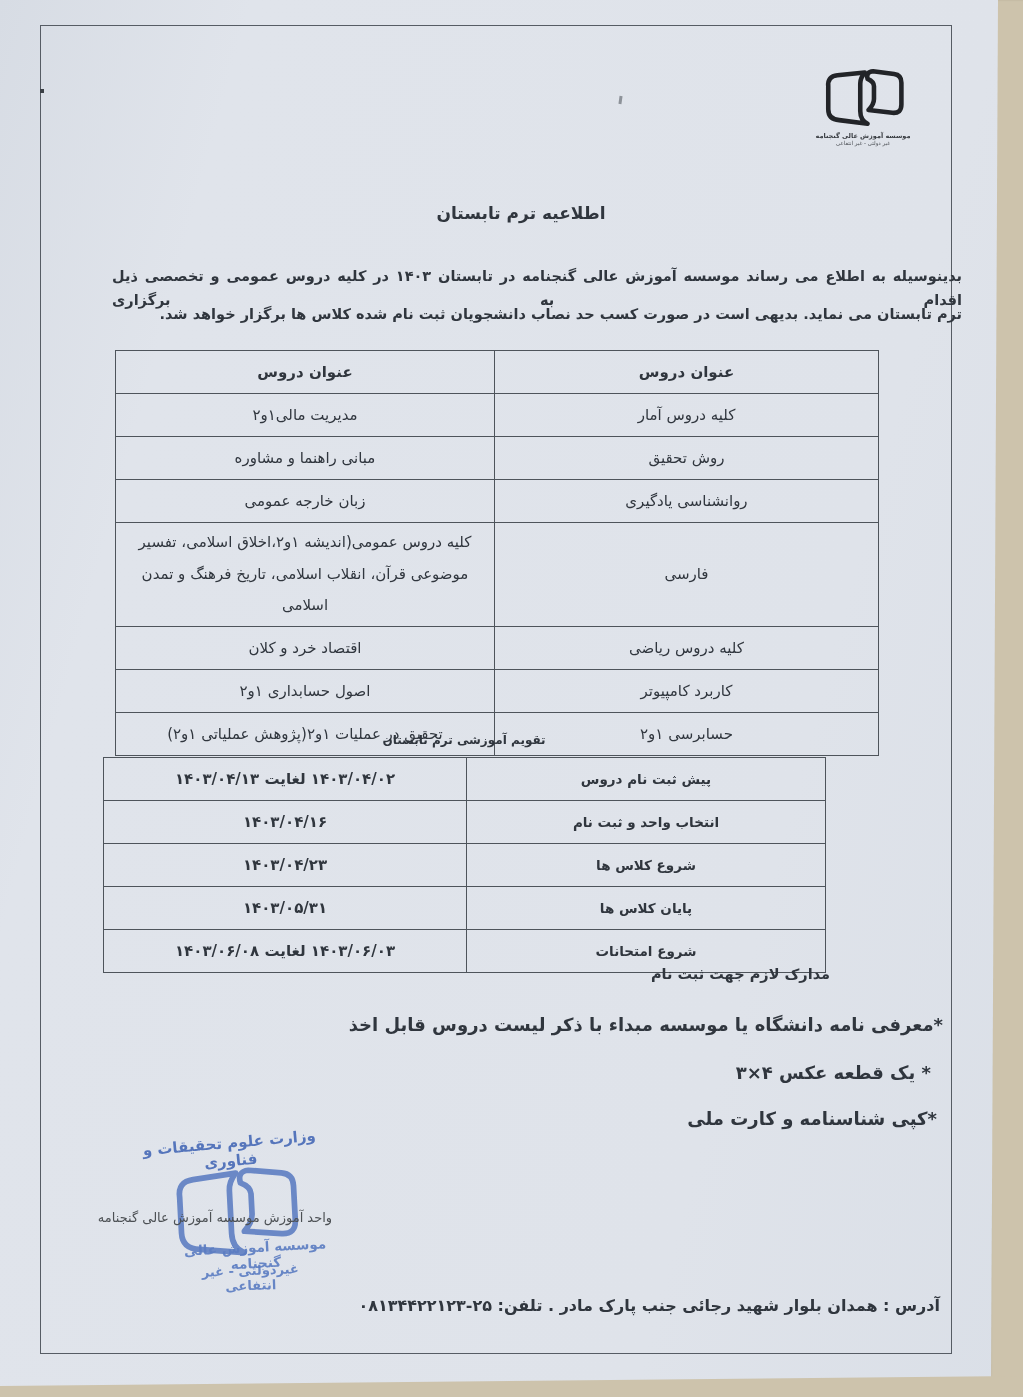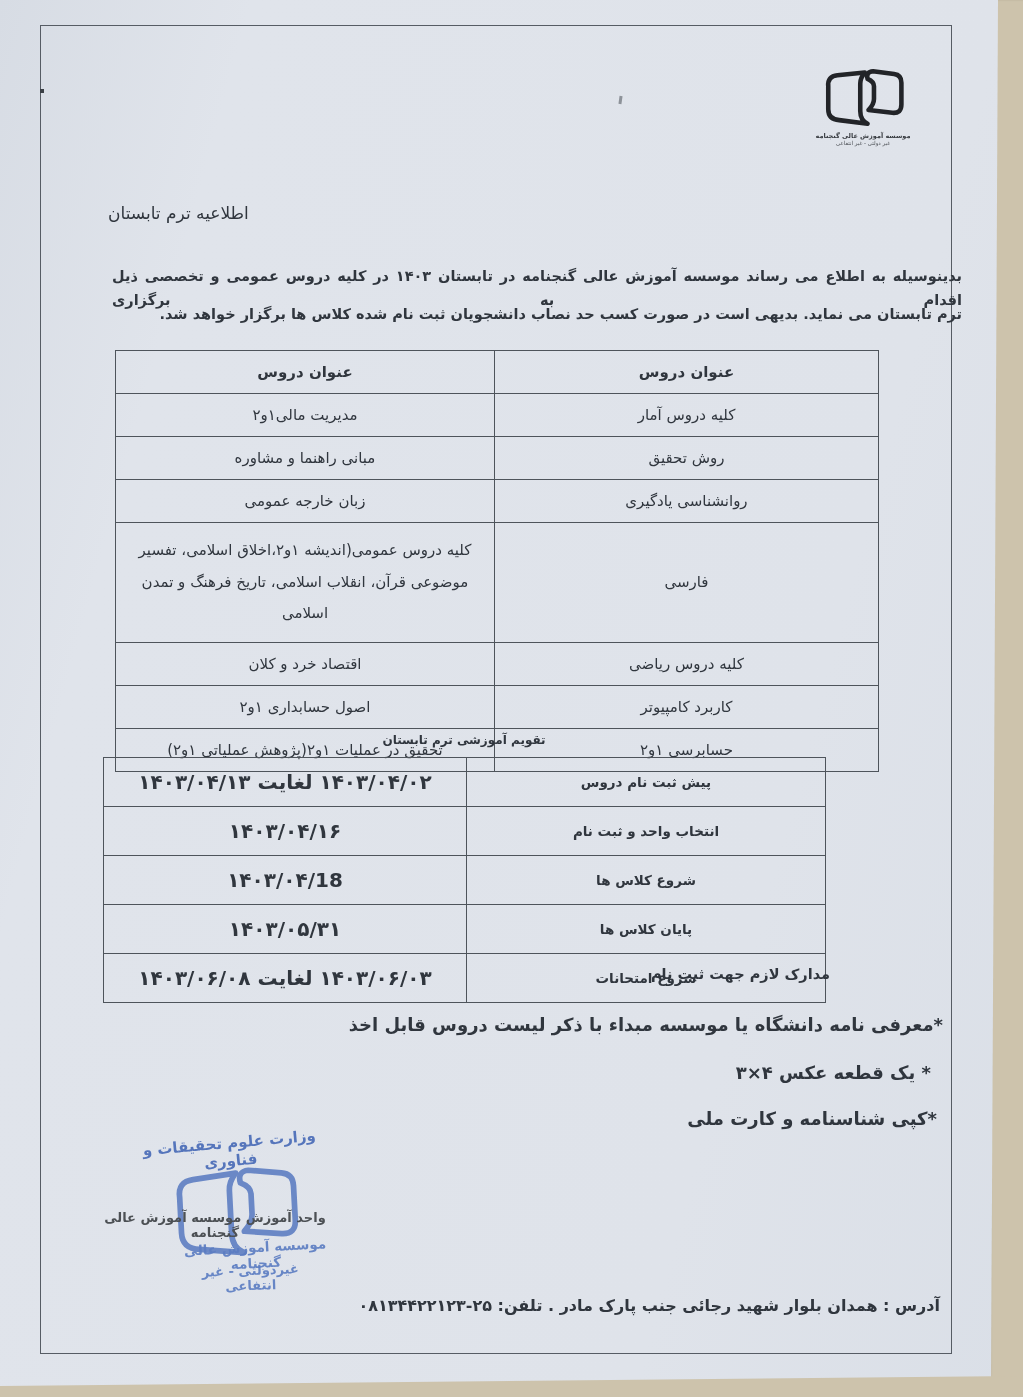--- a/index.html
+++ b/index.html
@@ -27,62 +27,62 @@
     position:absolute;left:0;top:1372px;width:1023px;height:25px;
     background:#cdc3ac;
     clip-path:polygon(0 14px,100% 4px,100% 25px,0 25px);
   }
   .frame{
     position:absolute;left:40px;top:25px;width:910px;height:1327px;
     border:1.5px solid #565c64;
   }
   .abs{position:absolute;}
   .title{
-    left:108px;top:203px;width:850px;text-align:left;
-    font-size:17px;font-weight:400;letter-spacing:.2px;
+    left:96px;top:203px;width:850px;text-align:center;
+    font-size:17px;font-weight:700;letter-spacing:.2px;
   }
   .intro{left:112px;width:850px;font-size:14.5px;font-weight:700;line-height:24px;}
   .intro-l1{top:264px;text-align:justify;text-align-last:justify;-moz-text-align-last:justify;}
   .intro-l2{top:302px;text-align:right;}
   table{border-collapse:collapse;table-layout:fixed;}
   td,th{border:1px solid #4e545b;text-align:center;vertical-align:middle;
         font-weight:400;font-size:15px;color:#30363e;padding:12px 6px;}
   th{font-weight:700;}
   .courses{left:115px;top:350px;width:763px;}
   .courses col.c-right{width:384px;}
   .courses col.c-left{width:379px;}
   .courses tr{height:30px;}
   .courses tr.hdr{height:32px;}
   .courses tr.tall{height:64px;}
-  .courses tr.tall td.wrap{line-height:2.1;padding:12px 10px;}
+  .courses tr.tall td.wrap{line-height:2.1;padding:4px 10px;}
   .note{top:684px;right:135px;font-size:14px;font-weight:700;}
   .cal-title{left:103px;top:733px;width:722px;text-align:center;font-size:12px;font-weight:700;}
   .calendar{left:103px;top:757px;width:722px;}
   .calendar col.k-label{width:359px;}
   .calendar col.k-value{width:363px;}
   .calendar tr{height:31px;}
   .calendar td{font-weight:700;font-size:13.5px;}
-  .calendar td.val{font-size:20px;}
+  .calendar td.val{font-size:15px;}
   .docs-head{top:966px;right:193px;font-size:14.5px;font-weight:700;}
   .doc-item{font-size:18px;font-weight:700;}
   .doc-1{top:1014px;right:80px;}
   .doc-2{top:1062px;right:92px;}
   .doc-3{top:1108px;right:86px;}
   .logo{left:808px;top:68px;width:110px;text-align:center;}
   .logo svg{display:block;margin:0 auto;}
   .logo-name{font-size:6.5px;font-weight:700;color:#383c41;line-height:8px;}
   .logo-sub{font-size:5.5px;color:#4a4e53;line-height:7px;}
   .stamp-ministry{
     left:130px;top:1134px;width:200px;text-align:center;
     color:#4a6cb8;font-size:15px;font-weight:700;
     transform:rotate(-5deg);letter-spacing:-.5px;opacity:.92;
   }
   .stamp-book{left:150px;top:1166px;transform:rotate(-3deg);opacity:.88;}
   .stamp-caption{left:90px;top:1210px;width:250px;text-align:center;
-    color:#4c5054;font-size:13px;font-weight:bold;}
+    color:#4c5054;font-size:13px;}
   .stamp-inst{left:168px;top:1239px;width:175px;text-align:center;
     color:#5b7cc2;font-size:13.5px;font-weight:700;transform:rotate(-3deg);opacity:.9;}
   .stamp-type{left:178px;top:1263px;width:145px;text-align:center;
     color:#5b7cc2;font-size:13px;font-weight:700;transform:rotate(-2deg);opacity:.9;}
   .footer-address{top:1296px;right:83px;font-size:16px;font-weight:700;}
   .speck-a{left:40px;top:89px;width:4px;height:4px;background:#3b4046;}
   .speck-b{left:619px;top:96px;width:3px;height:8px;background:#8d9299;transform:rotate(8deg);}
 </style>
 </head>
 <body>
@@ -162,21 +162,21 @@
           <tr>
         <td>پیش ثبت نام دروس</td>
         <td class="val">۱۴۰۳/۰۴/۰۲ لغایت ۱۴۰۳/۰۴/۱۳</td>
       </tr>
       <tr>
         <td>انتخاب واحد و ثبت نام</td>
         <td class="val">۱۴۰۳/۰۴/۱۶</td>
       </tr>
       <tr>
         <td>شروع کلاس ها</td>
-        <td class="val">۱۴۰۳/۰۴/18</td>
+        <td class="val">۱۴۰۳/۰۴/۲۳</td>
       </tr>
       <tr>
         <td>پایان کلاس ها</td>
         <td class="val">۱۴۰۳/۰۵/۳۱</td>
       </tr>
       <tr>
         <td>شروع امتحانات</td>
         <td class="val">۱۴۰۳/۰۶/۰۳ لغایت ۱۴۰۳/۰۶/۰۸</td>
       </tr>
     </tbody>

